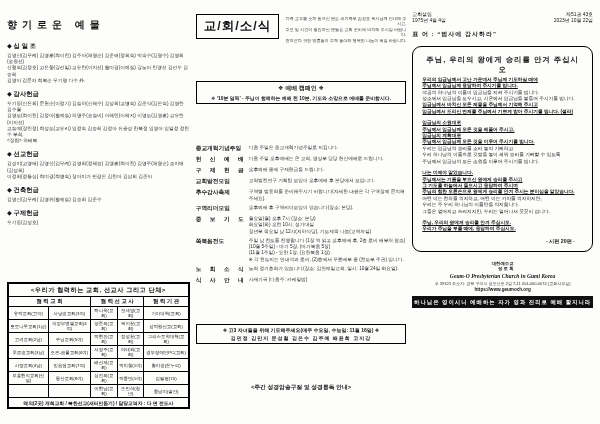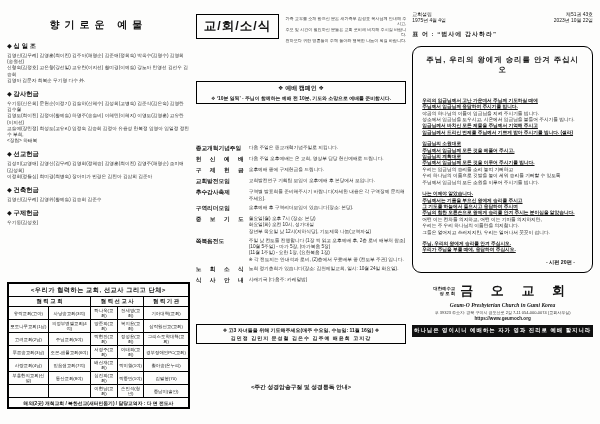--- a/index.html
+++ b/index.html
@@ -8,21 +8,21 @@
     width:600px; height:424px; background:#fdfdfc; color:#141414;
     font-family:"Liberation Sans","DejaVu Sans",sans-serif;
     display:flex; gap:6px; padding:6px 7px; overflow:hidden; margin:0 auto;
   }
   .col { display:flex; flex-direction:column; }
   .col-left  { width:184px; }
   .col-center{ width:212px;gap:34px; }
   .col-right { width:182px; }
 
   
-  .offer-title { font-size:10px; font-weight:bold; letter-spacing:5px; text-align:center; margin:12px 0 4px; }
+  .offer-title { font-size:10px; font-weight:bold; letter-spacing:5px; text-align:left; margin:12px 0 4px; }
   .sec-h { font-size:6.3px; font-weight:bold; margin:6px 0 2px; }
   .tiny  { font-size:4.7px; line-height:6.2px; color:#2a2a2a; }
   .coop { margin-top:56px; border:1.2px solid #000; }
   .coop table { width:100%; border-collapse:collapse; }
   .coop th, .coop td { border:0.8px solid #000; font-size:4.4px; padding:1px 0.5px; text-align:center; }
   .coop .coop-title { font-size:6.2px; font-weight:bold; letter-spacing:0.5px; padding:1.5px 0; }
   .coop .coop-head  { font-size:5.4px; font-weight:bold; }
   .coop .coop-foot  { font-size:4.8px; font-weight:bold; padding:1.5px 0; }
 
   
@@ -53,21 +53,21 @@
   .staff .scol { flex:1; }
   .staff .sline { font-size:4.9px; line-height:6.4px; font-weight:bold; white-space:pre; }
   .staff-foot { font-size:3.9px; color:#444; text-align:center; margin-top:2px; }
 
   
   .issue-row { display:flex; justify-content:space-between; margin-top:6px; }
   .issue-row .blk { font-size:4.9px; line-height:6.4px; }
   .issue-row .r { text-align:right; }
   .motto { font-size:6px; font-weight:bold; margin-top:5px; letter-spacing:1px; }
   .psalm-box { border:1.4px solid #000; border-radius:9px; margin-top:7px; padding:8px 9px 6px; }
-  .psalm-title { text-align:center; font-size:7.4px; font-weight:bold; letter-spacing:1px; margin-bottom:23px; }
+  .psalm-title { text-align:center; font-size:7.4px; font-weight:bold; letter-spacing:1px; margin-bottom:2px; }
   .pl { font-size:4.7px; line-height:6.4px; }
   .pl.u { font-weight:bold; text-decoration:underline; }
   .pl.gap { margin-top:5px; }
   .psalm-src { text-align:right; font-size:5.2px; font-weight:bold; margin-top:5px; padding-right:8px; }
   .church { margin-top:9px; text-align:center; }
   .cname-row { display:flex; justify-content:center; align-items:center; gap:5px; }
   .denom { font-size:4.4px; font-weight:bold; line-height:5.2px; text-align:right; }
   .cname { font-size:13px; font-weight:bold; letter-spacing:7px; white-space:nowrap; }
   .ceng { font-family:"Liberation Serif","DejaVu Serif",serif; font-style:italic; font-weight:bold; font-size:5.6px; margin-top:2px; }
   .caddr { font-size:4px; color:#333; margin-top:2px; }
@@ -359,21 +359,20 @@
       <div class="pl u">우리가 주님을 부를 때에, 응답하여 주십시오.</div>
       <div class="psalm-src">- 시편 20편 -</div>
     </div>
 
     <div class="church">
       <div class="cname-row">
         <div class="denom">
           <div>대한예수교</div>
           <div>장 로 회</div>
         </div>
-        <div class="cname">금 오 교 회</div>
       </div>
       <div class="ceng">Geum-O Presbyterian Church in Gumi Korea</div>
       <div class="caddr">우 39323  주소지: 경북 구미시 금오산로 2길 7-11   054-000-0074 (교회사무실)</div>
       <div class="cweb">https://www.geumoch.org</div>
       <div class="banner">하나님은 영이시니 예배하는 자가 영과 진리로 예배 할지니라</div>
     </div>
   </div>
 
 </div>
 

